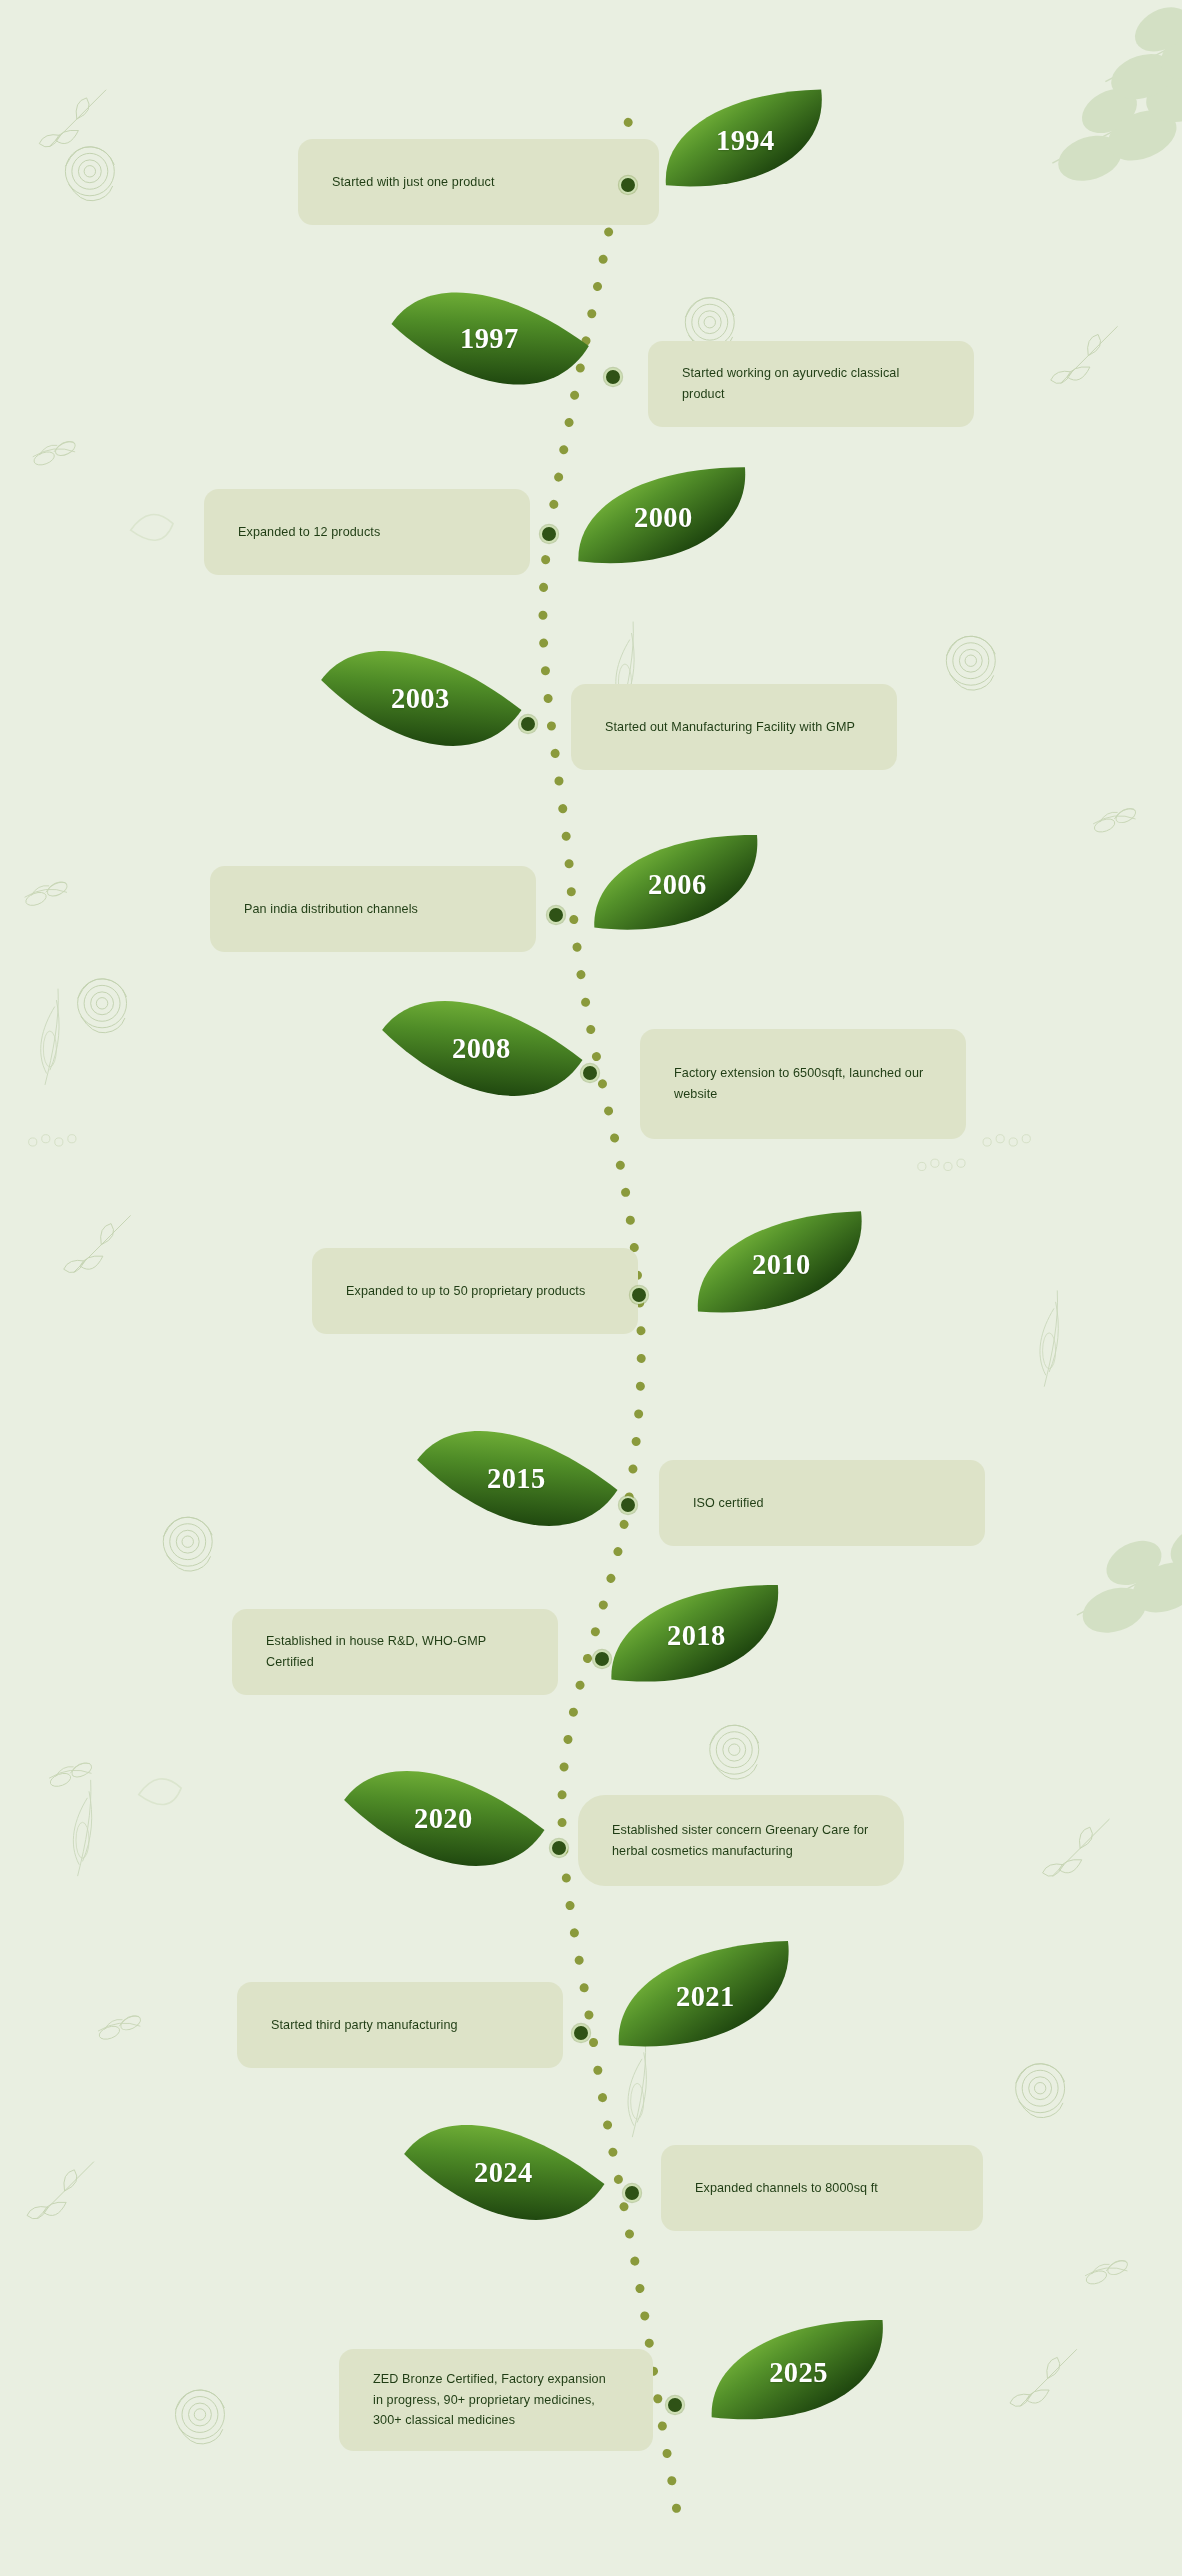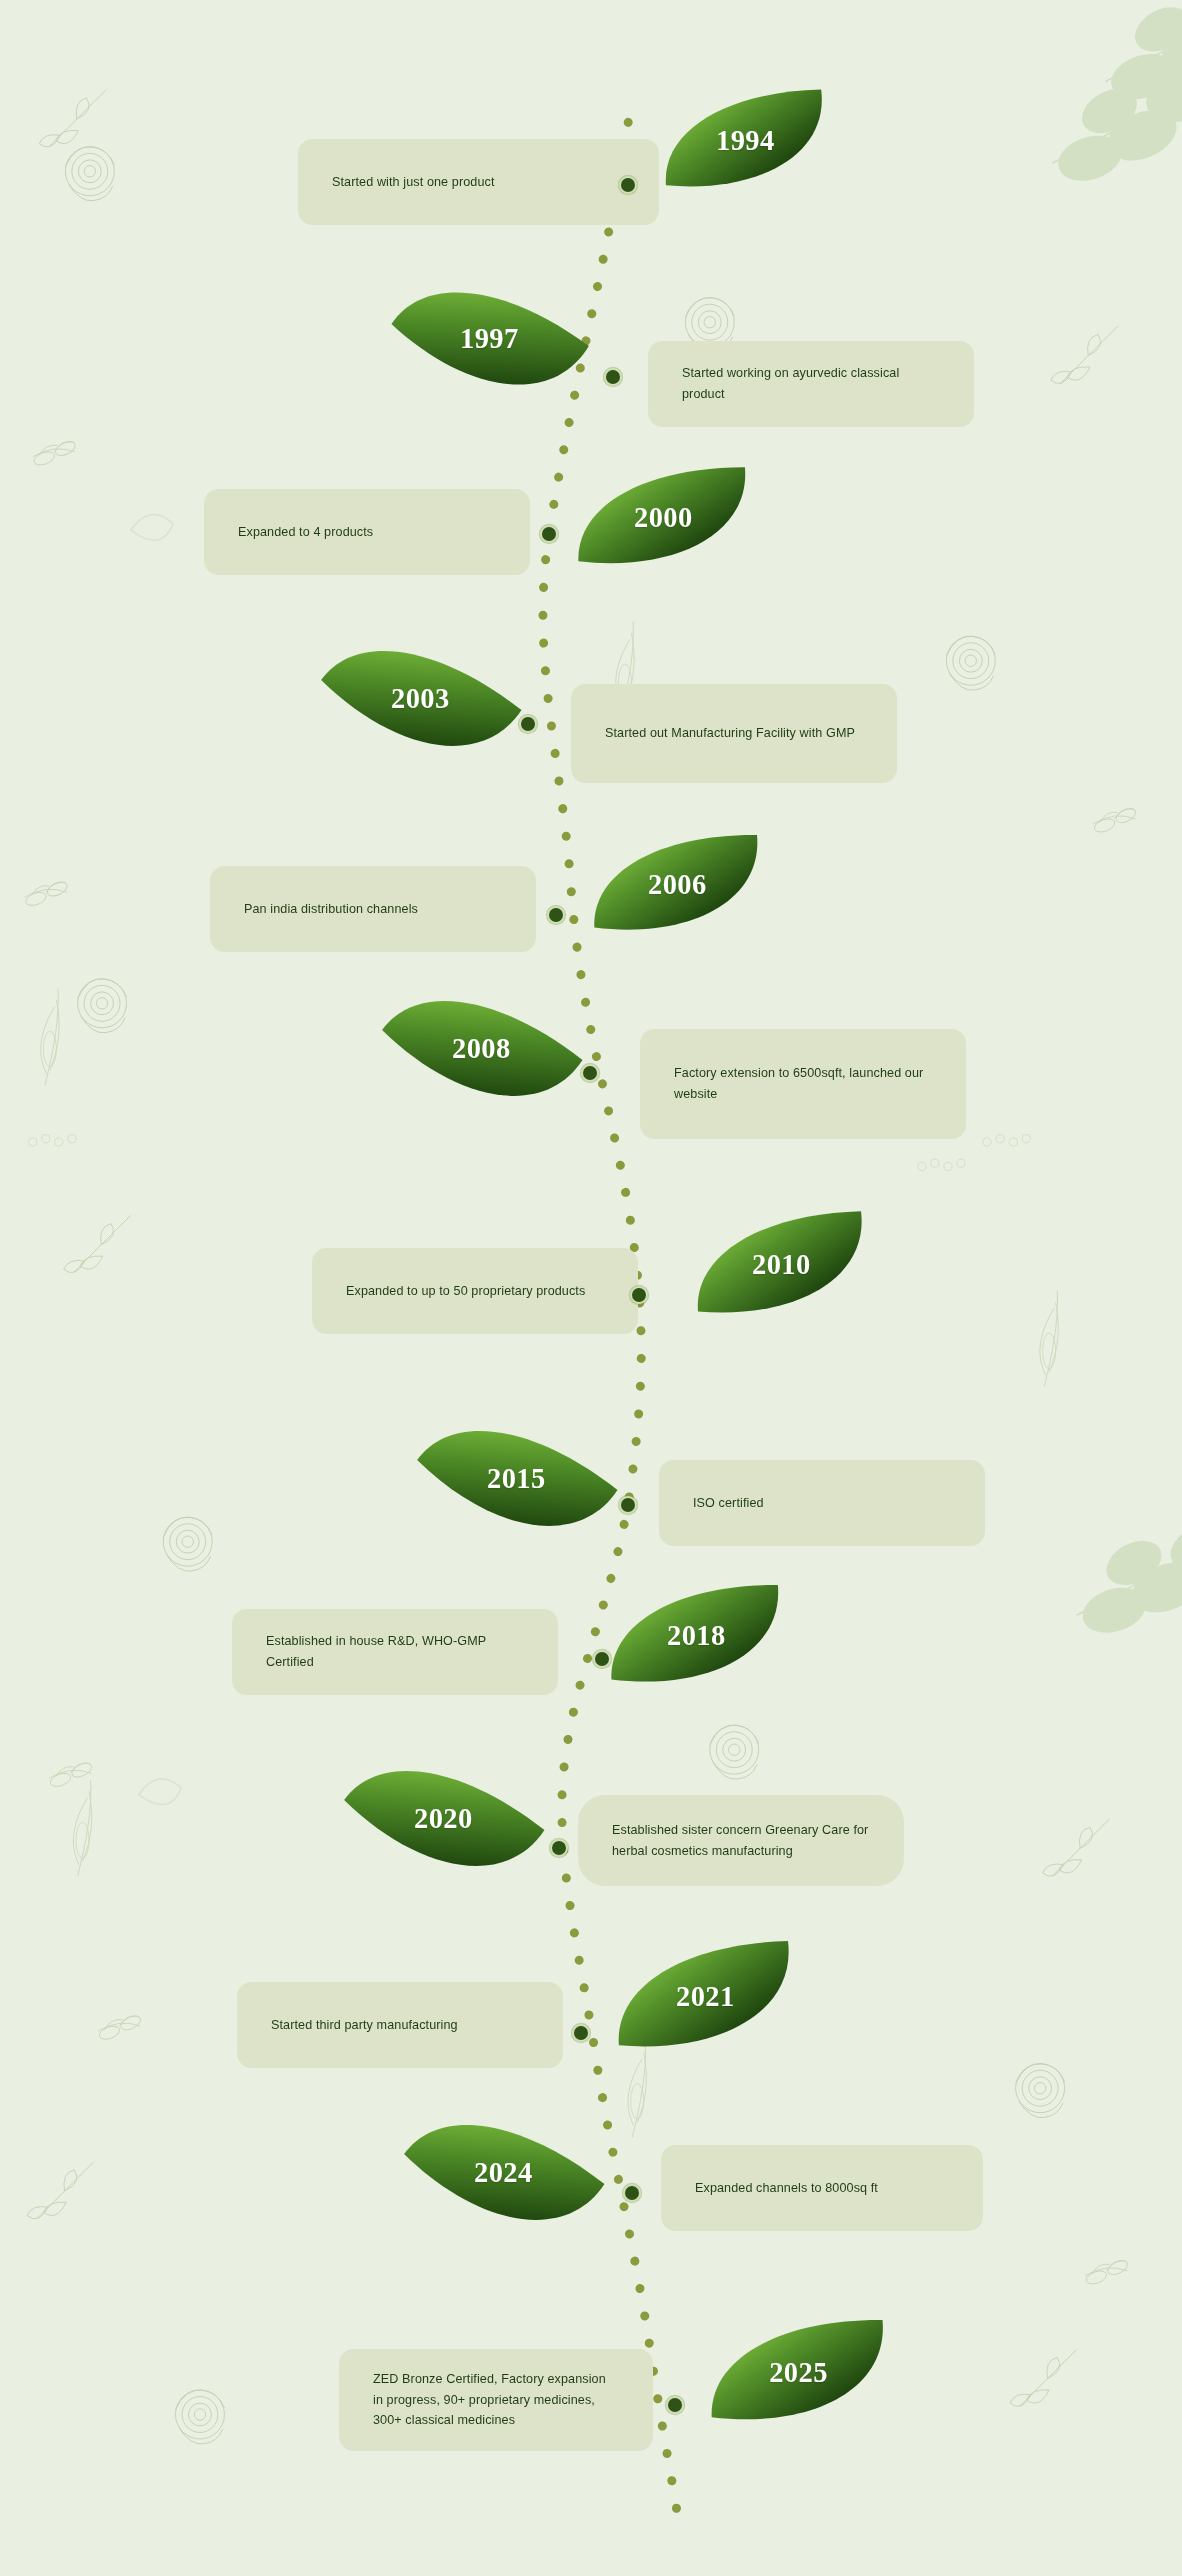--- a/index.html
+++ b/index.html
@@ -212,32 +212,32 @@
         <div class="leaf" style="left: 389px; top: 287px; width: 200px; height: 104px; transform: rotate(16deg);">
           <svg width="200" height="104" viewBox="0 0 245 128">
             <path d="M 2,79.36 C 24.5,7.68 127.4,-5.12 243,38.4 C 220.5,122.88 112.7,135.68 2,79.36 Z" fill="url(#leafGradL)"></path>
           </svg>
           <span class="year" style="transform: rotate(-16deg);">1997</span>
         </div>
         <div class="node" style="left: 604px; top: 368px;"></div>
       </div>
       <div class="row" style="top: 0px;">
         <div class="card" style="left: 204px; top: 489px; width: 326px; height: 86px;">
-          <span class="txt">Expanded to 4 products</span>
+          <span class="txt">Expanded to 12 products</span>
         </div>
         <div class="leaf" style="left: 567px; top: 469px; width: 192px; height: 98px; transform: rotate(-20deg);">
           <svg width="192" height="98" viewBox="0 0 235 120">
             <path d="M 2,74.4 C 23.5,7.199999999999999 122.2,-4.8 233,36 C 211.5,115.19999999999999 108.10000000000001,127.2 2,74.4 Z" fill="url(#leafGradR)"></path>
           </svg>
           <span class="year" style="transform: rotate(20deg);">2000</span>
         </div>
         <div class="node" style="left: 540px; top: 525px;"></div>
       </div>
       <div class="row" style="top: 0px;">
-        <div class="card" style="left: 571px; top: 684px; width: 326px; height: 99px;">
+        <div class="card" style="left: 571px; top: 684px; width: 326px; height: 86px;">
           <span class="txt">Started out Manufacturing Facility with GMP</span>
         </div>
         <div class="leaf" style="left: 318px; top: 647px; width: 204px; height: 104px; transform: rotate(18deg);">
           <svg width="204" height="104" viewBox="0 0 250 128">
             <path d="M 2,79.36 C 25,7.68 130,-5.12 248,38.4 C 225,122.88 115,135.68 2,79.36 Z" fill="url(#leafGradL)"></path>
           </svg>
           <span class="year" style="transform: rotate(-18deg);">2003</span>
         </div>
         <div class="node" style="left: 519px; top: 715px;"></div>
       </div>

